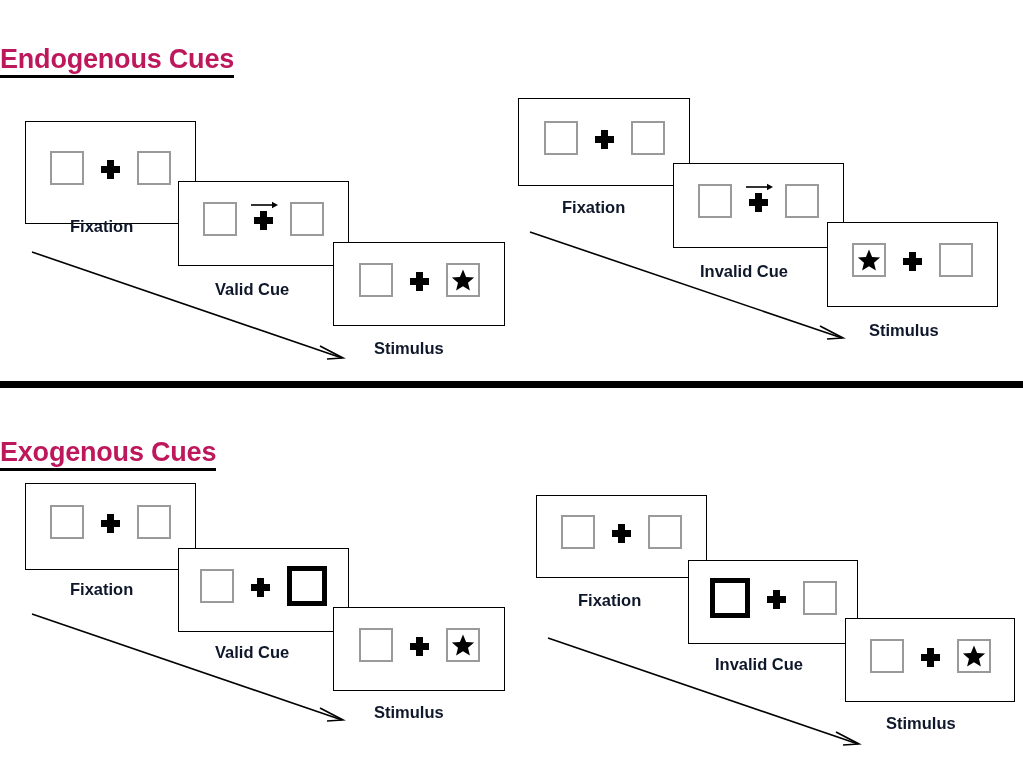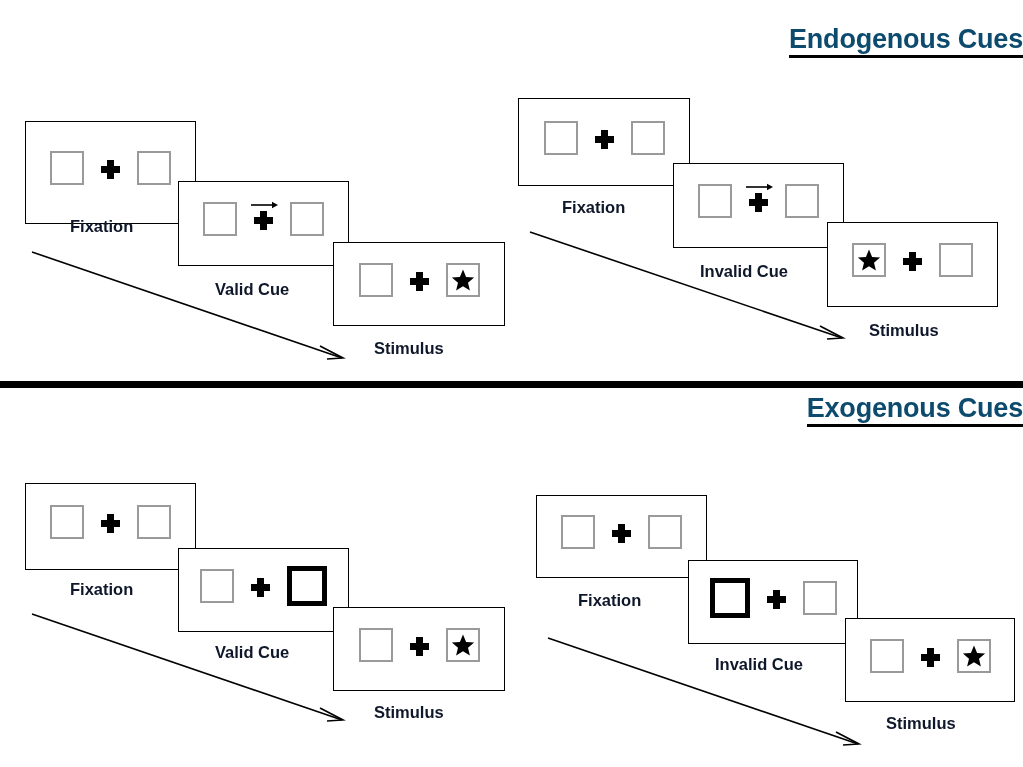--- a/index.html
+++ b/index.html
@@ -14,32 +14,33 @@
     overflow: hidden;
     font-family: "Liberation Sans", sans-serif;
     color: #000000;
   }
 
   
   .section-title {
     position: absolute;
     width: 100%;
     left: 0;
-    text-align: right;
+    text-align: left;
     font-size: 27px;
     font-weight: bold;
     letter-spacing: -0.2px;
-    color: #0c4a6e;
+    color: #be185d;
+    margin-top: 20px;
   }
   .section-title span {
     border-bottom: 3px solid #000;
     padding-bottom: 1px;
   }
   #title-endogenous { top: 24px; }
-  #title-exogenous  { top: 393px; }
+  #title-exogenous  { top: 417px; }
 
   
   .divider {
     position: absolute;
     left: 0;
     top: 381px;
     width: 1023px;
     height: 7px;
     background: #000;
   }

